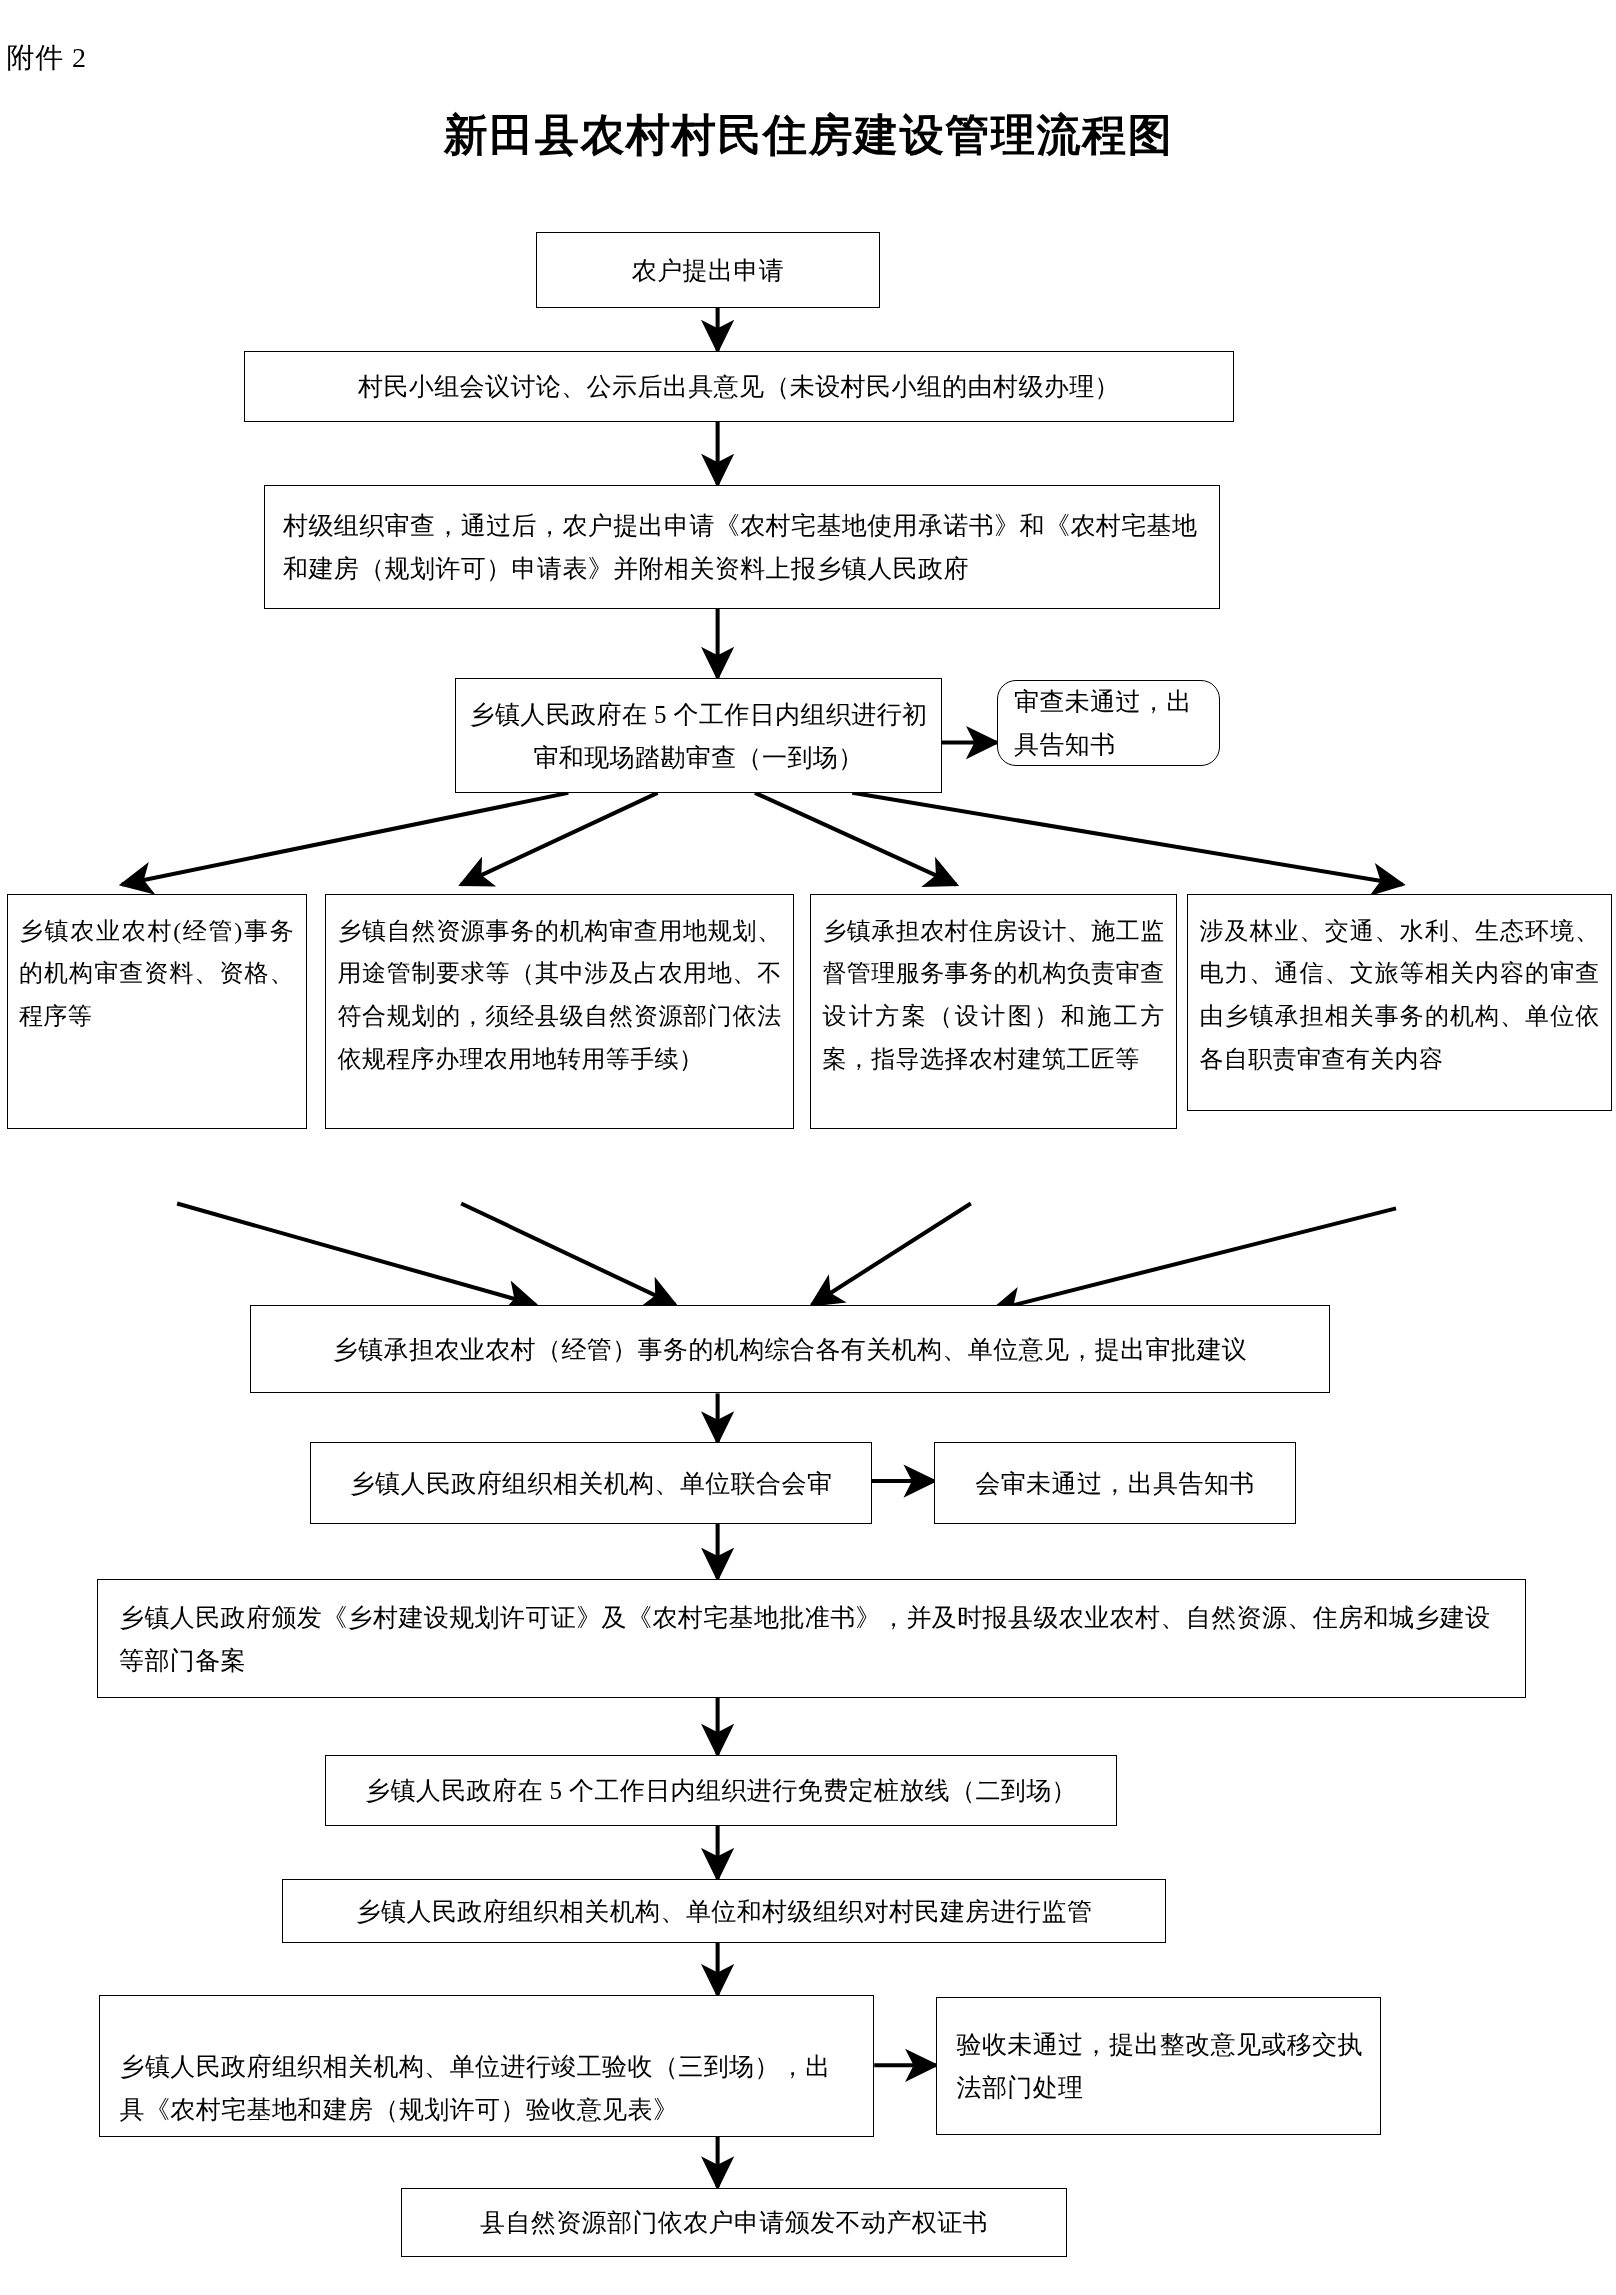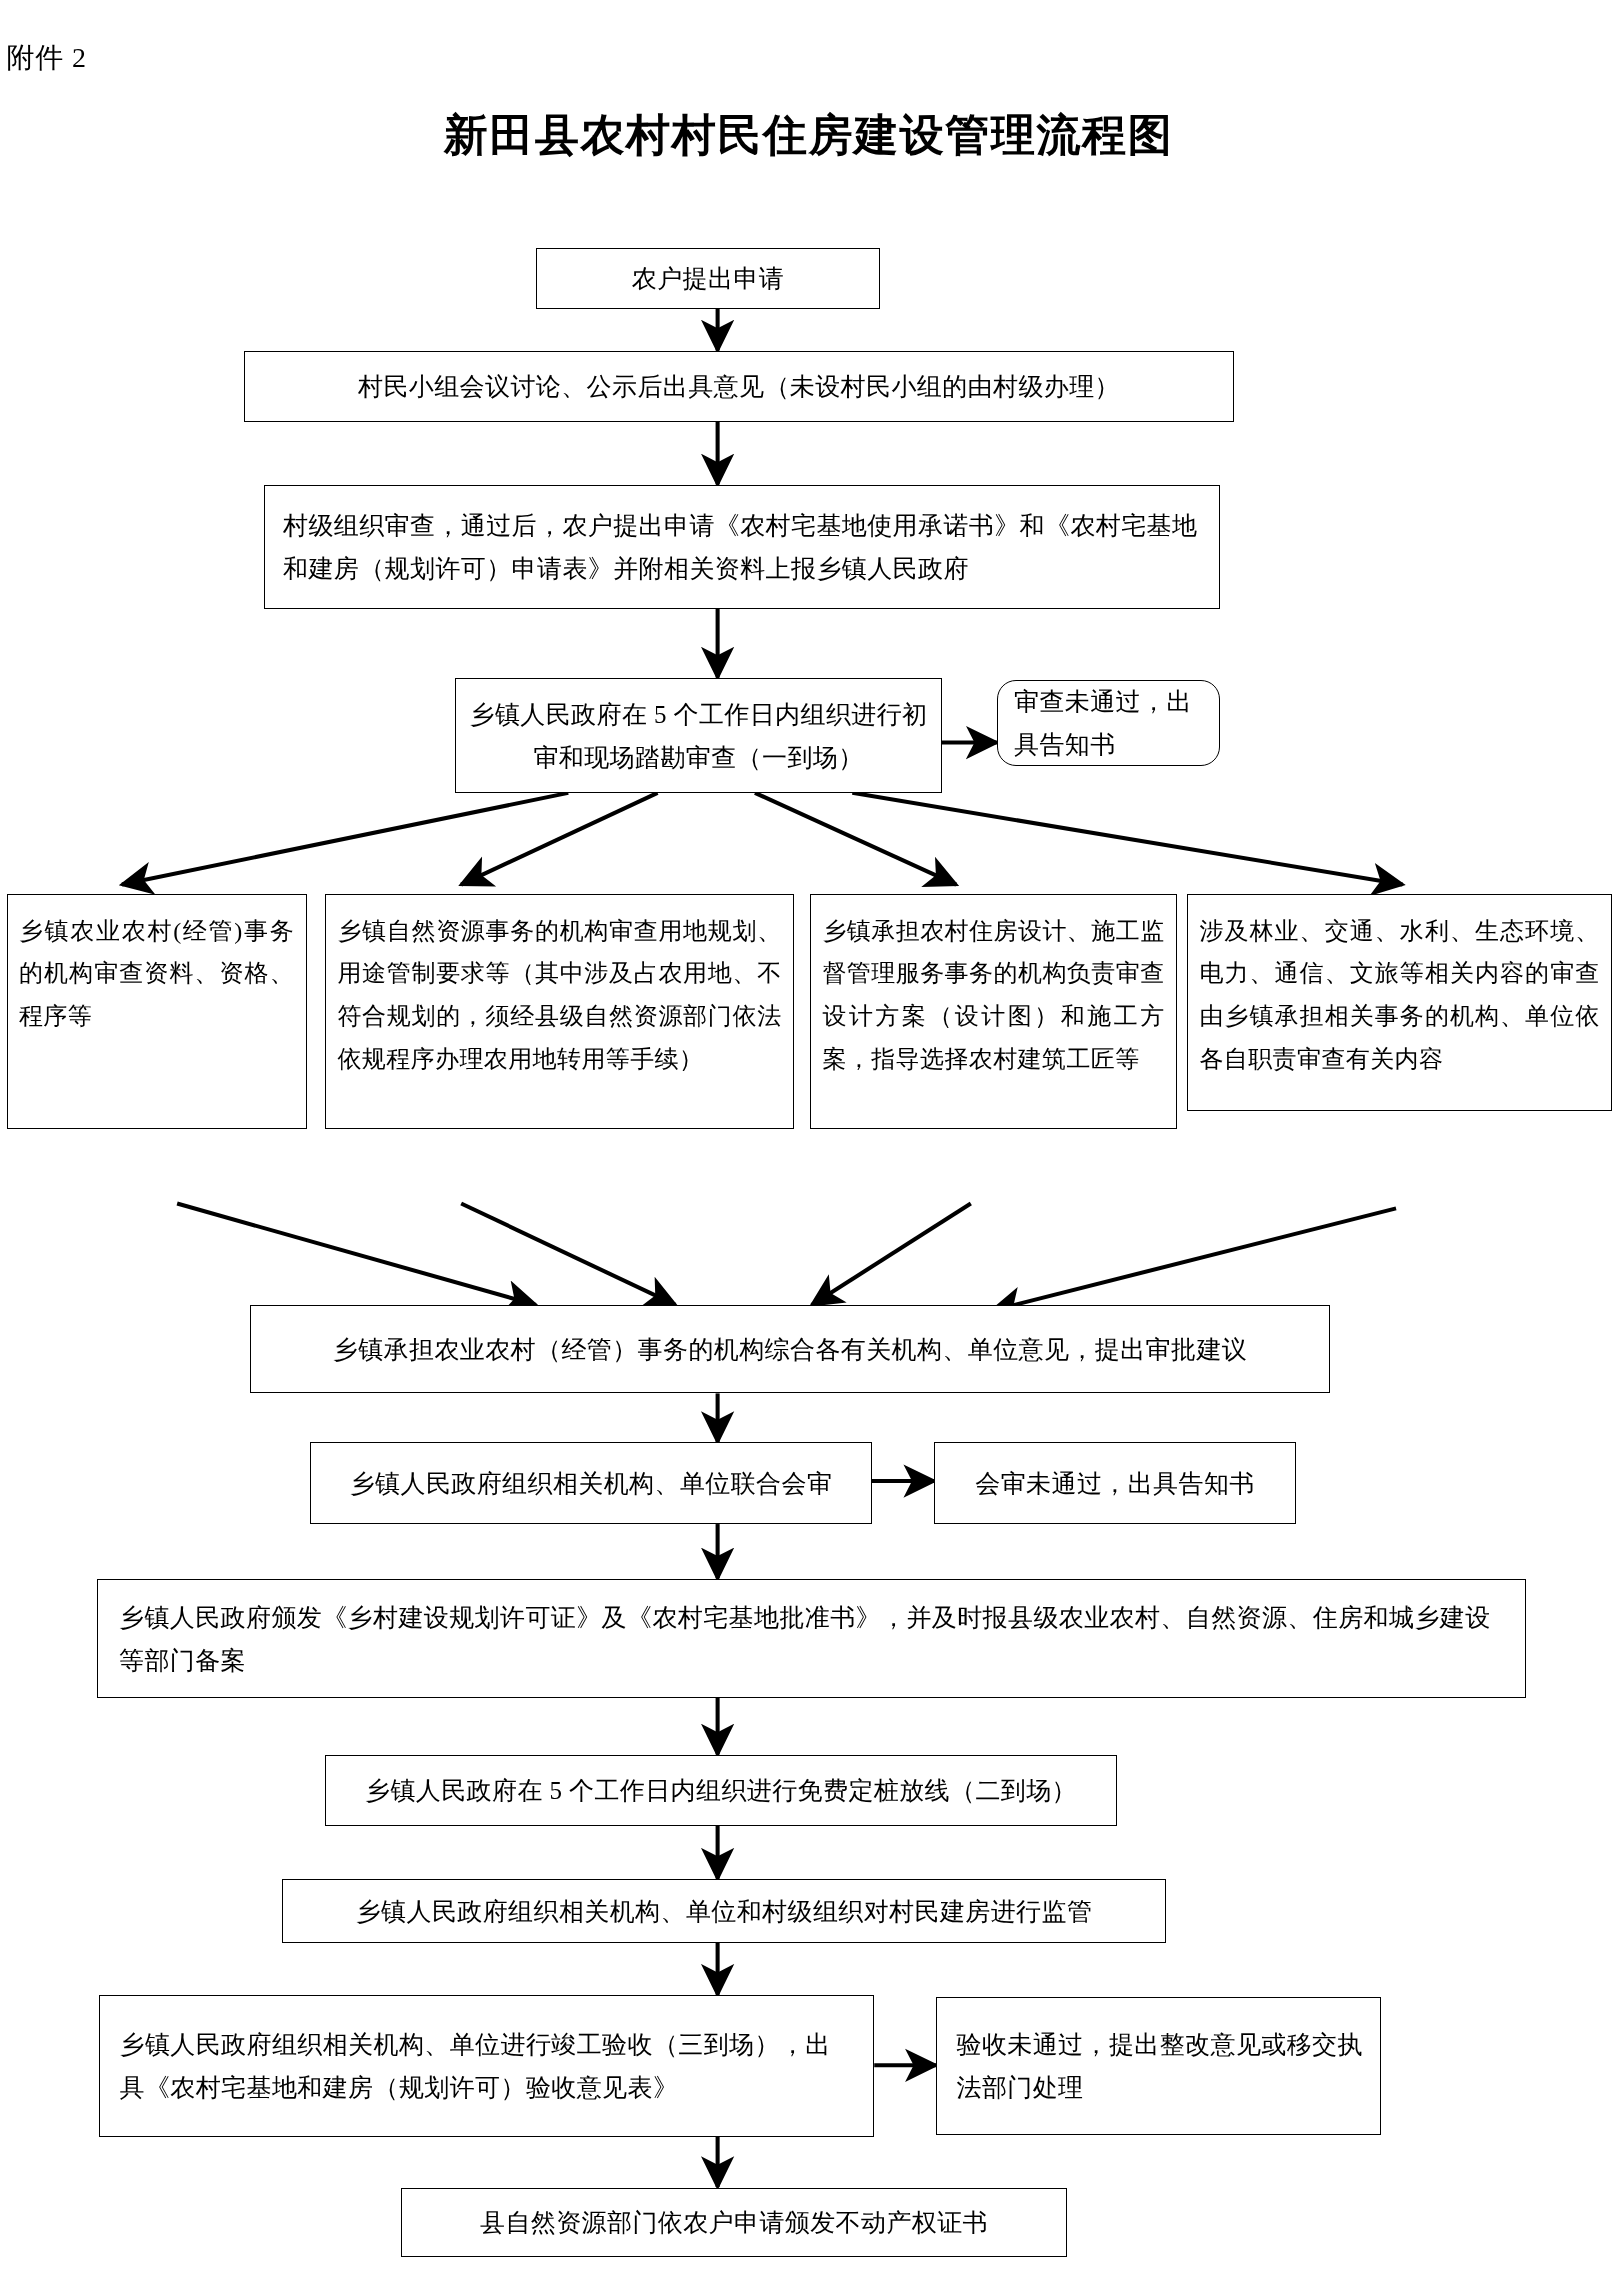--- a/index.html
+++ b/index.html
@@ -123,21 +123,21 @@
       <line x1="884" y1="2249" x2="884" y2="2315"></line>
 
       <line x1="884" y1="2394" x2="884" y2="2458"></line>
 
       <line x1="1077" y1="2545" x2="1153" y2="2545"></line>
 
       <line x1="884" y1="2633" x2="884" y2="2695"></line>
     </g>
   </svg>
 
-  <div class="node" style="left:536px; top:248px; width:344px; height:61px;">
+  <div class="node" style="left:536px; top:232px; width:344px; height:76px;">
     <span class="node-text">农户提出申请</span>
   </div>
 
   <div class="node" style="left:244px; top:351px; width:990px; height:71px;">
     <span class="node-text">村民小组会议讨论、公示后出具意见（未设村民小组的由村级办理）</span>
   </div>
 
   <div class="node left-align" style="left:264px; top:485px; width:956px; height:124px; padding-left:18px; padding-right:18px;">
     <span class="node-text">村级组织审查，通过后，农户提出申请《农村宅基地使用承诺书》和《农村宅基地和建房（规划许可）申请表》并附相关资料上报乡镇人民政府</span>
   </div>
@@ -183,21 +183,21 @@
   </div>
 
   <div class="node" style="left:325px; top:1755px; width:792px; height:71px;">
     <span class="node-text">乡镇人民政府在 5 个工作日内组织进行免费定桩放线（二到场）</span>
   </div>
 
   <div class="node" style="left:282px; top:1879px; width:884px; height:64px;">
     <span class="node-text">乡镇人民政府组织相关机构、单位和村级组织对村民建房进行监管</span>
   </div>
 
-  <div class="node left-align" style="left:99px; top:1995px; width:775px; height:142px; padding-left:19.5px; padding-right:19.5px;">
+  <div class="node left-align" style="left:99px; top:1995px; width:775px; height:142px; padding-left:19.5px; padding-right:19.5px;align-items:flex-end;">
     <span class="node-text">乡镇人民政府组织相关机构、单位进行竣工验收（三到场），出具《农村宅基地和建房（规划许可）验收意见表》</span>
   </div>
 
   <div class="node left-align" style="left:936px; top:1997px; width:445px; height:138px; padding-left:19.5px; padding-right:8px;">
     <span class="node-text">验收未通过，提出整改意见或移交执法部门处理</span>
   </div>
 
   <div class="node" style="left:401px; top:2188px; width:666px; height:69px;">
     <span class="node-text">县自然资源部门依农户申请颁发不动产权证书</span>
   </div>

